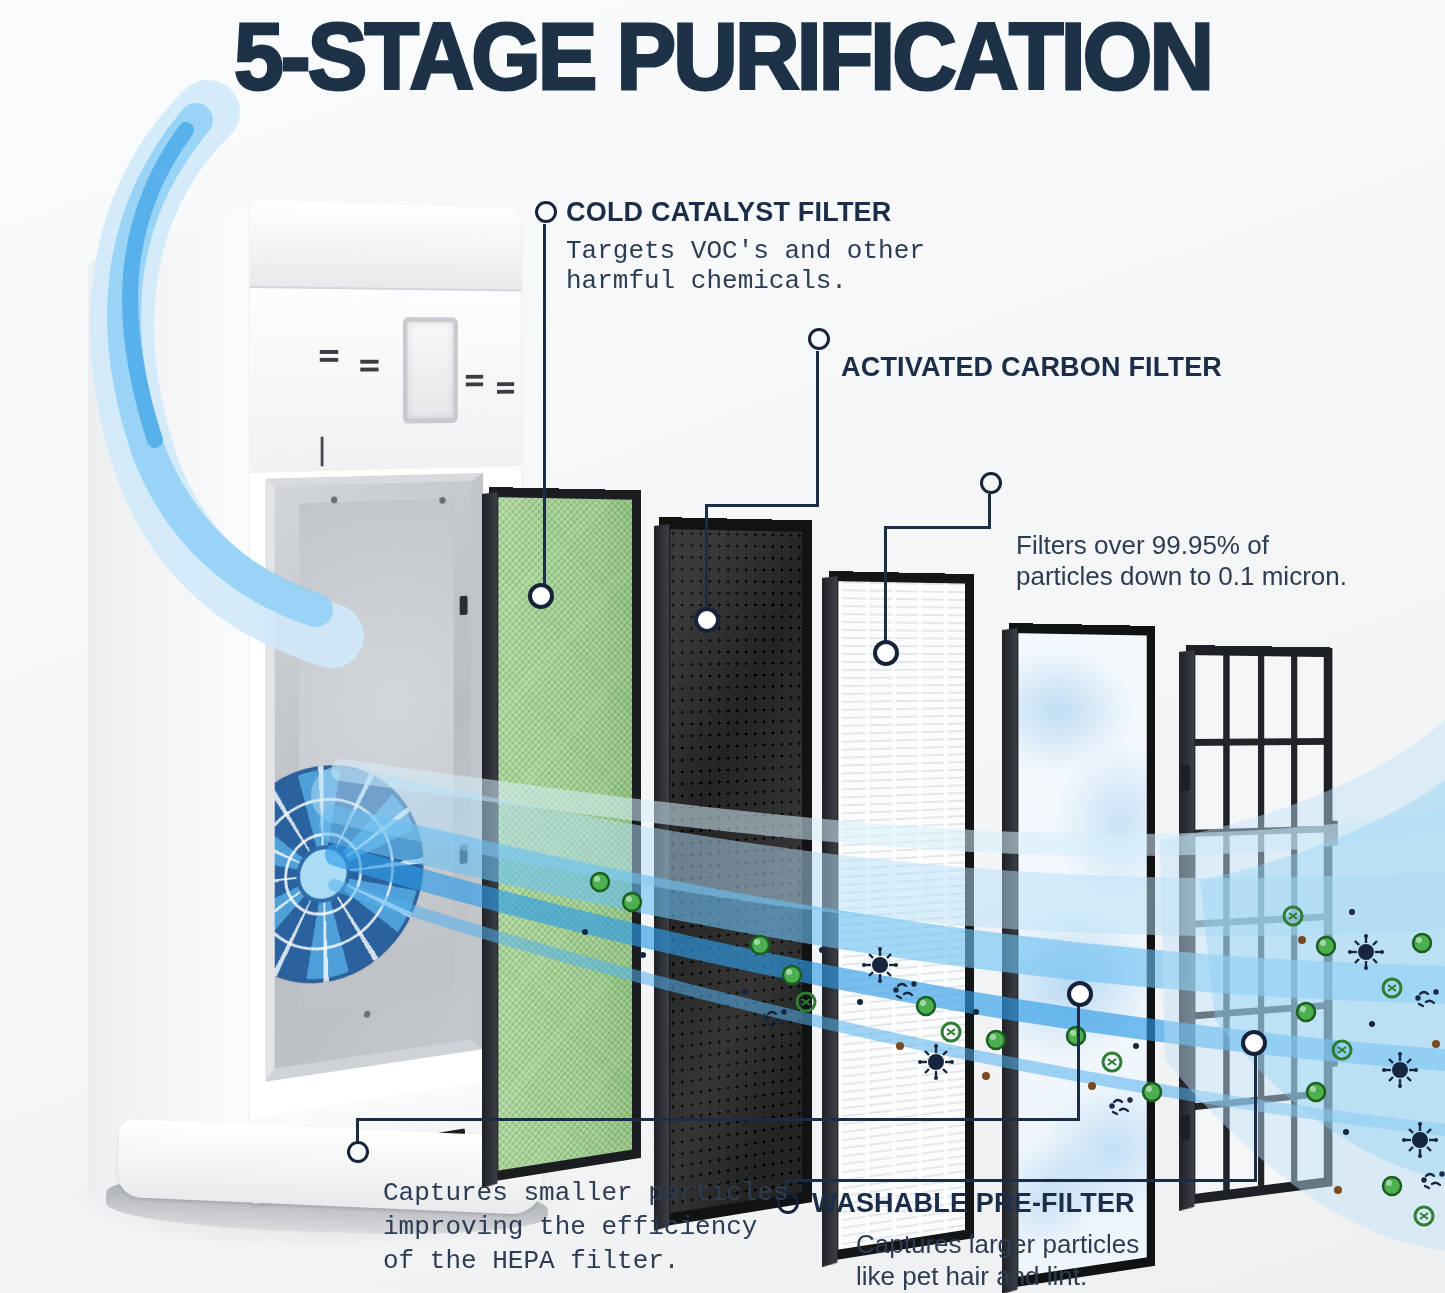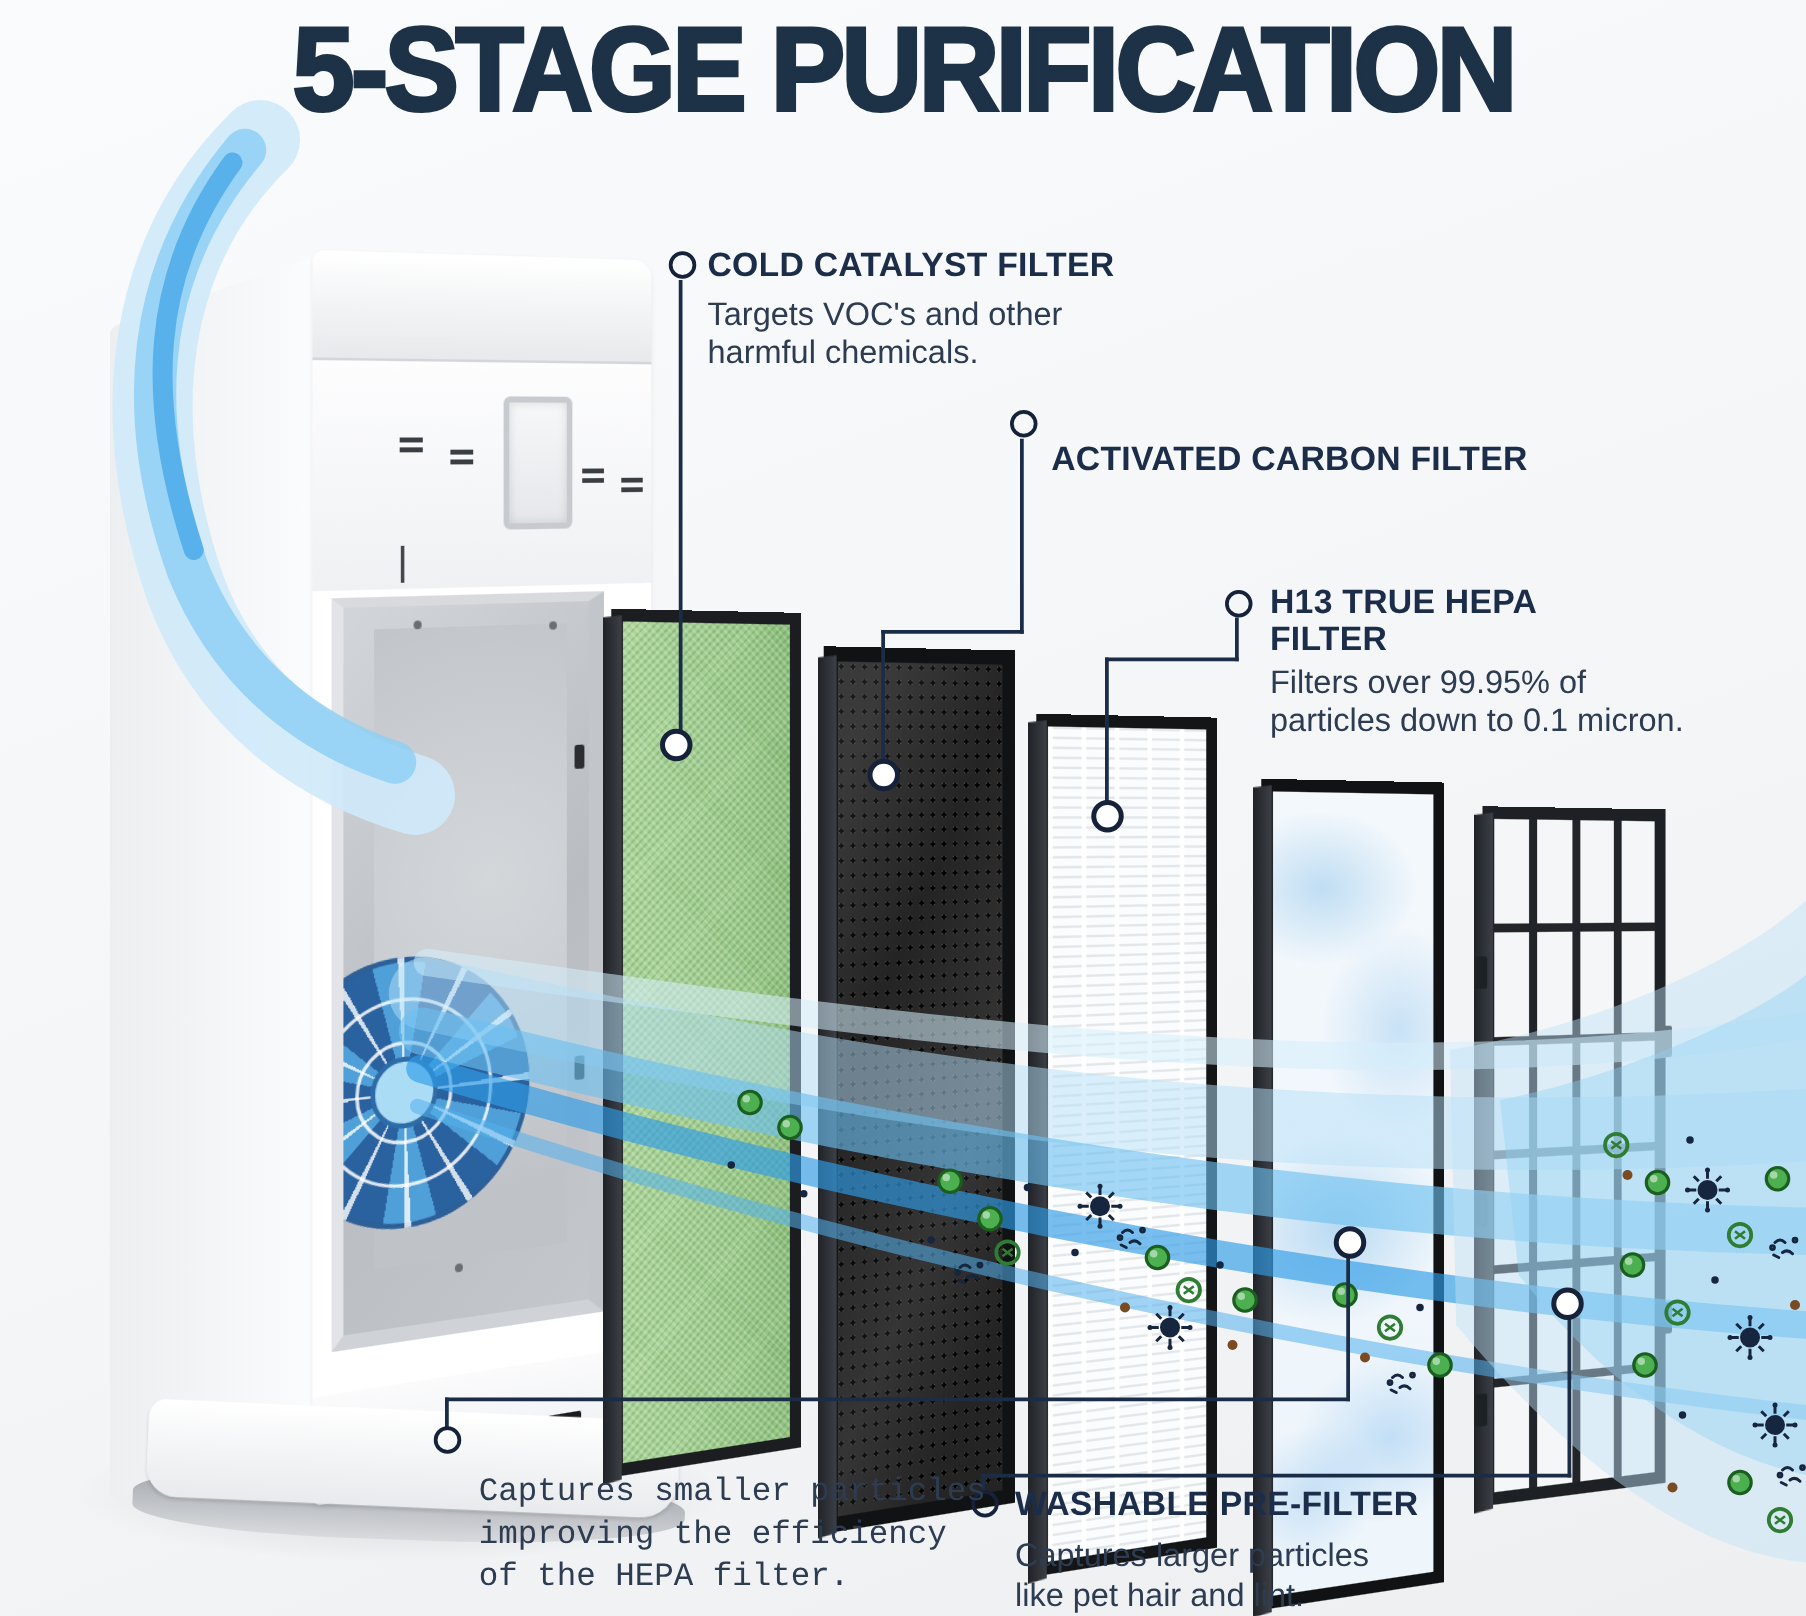--- a/index.html
+++ b/index.html
@@ -326,31 +326,29 @@
   </div>
   <div>
     <div class="cmark" style="left:777px;top:1192px;"></div>
     <div class="cline" style="left:785px;top:1179px;width:3px;height:15px;"></div>
     <div class="cline" style="left:785px;top:1179px;width:472px;height:3px;"></div>
     <div class="cline" style="left:1254px;top:1054px;width:3px;height:128px;"></div>
     <div class="fmark" style="left:1241px;top:1030px;"></div>
   </div>
 
   <div class="co-head" style="left:566px;top:197px;">COLD CATALYST FILTER</div>
-  <div class="co-body" style="left:566px;top:236px;line-height:30px;">Targets VOC's and other
+  <div class="co-body" style="left:566px;top:236px;line-height:30px;font-family:Liberation Mono, monospace;">Targets VOC's and other
 harmful chemicals.</div>
 
   <div class="co-head" style="left:841px;top:324px;margin-top:28px;">ACTIVATED CARBON FILTER</div>
 
-  <div class="co-head" style="left:1016px;top:466px;">H13 TRUE HEPA
-FILTER</div>
   <div class="co-body" style="left:1016px;top:530px;line-height:31px;">Filters over 99.95% of
 particles down to 0.1 micron.</div>
 
   <div class="co-body" style="left:383px;top:1176px;line-height:34px;font-family:Liberation Mono, monospace;">Captures smaller particles
 improving the efficiency
 of the HEPA filter.</div>
 
   <div class="co-head" style="left:812px;top:1188px;">WASHABLE PRE-FILTER</div>
-  <div class="co-body" style="left:812px;top:1228px;line-height:32px;">Captures larger particles
+  <div class="co-body" style="left:856px;top:1228px;line-height:32px;">Captures larger particles
 like pet hair and lint.</div>
 
 </div>
 
 </body></html>

